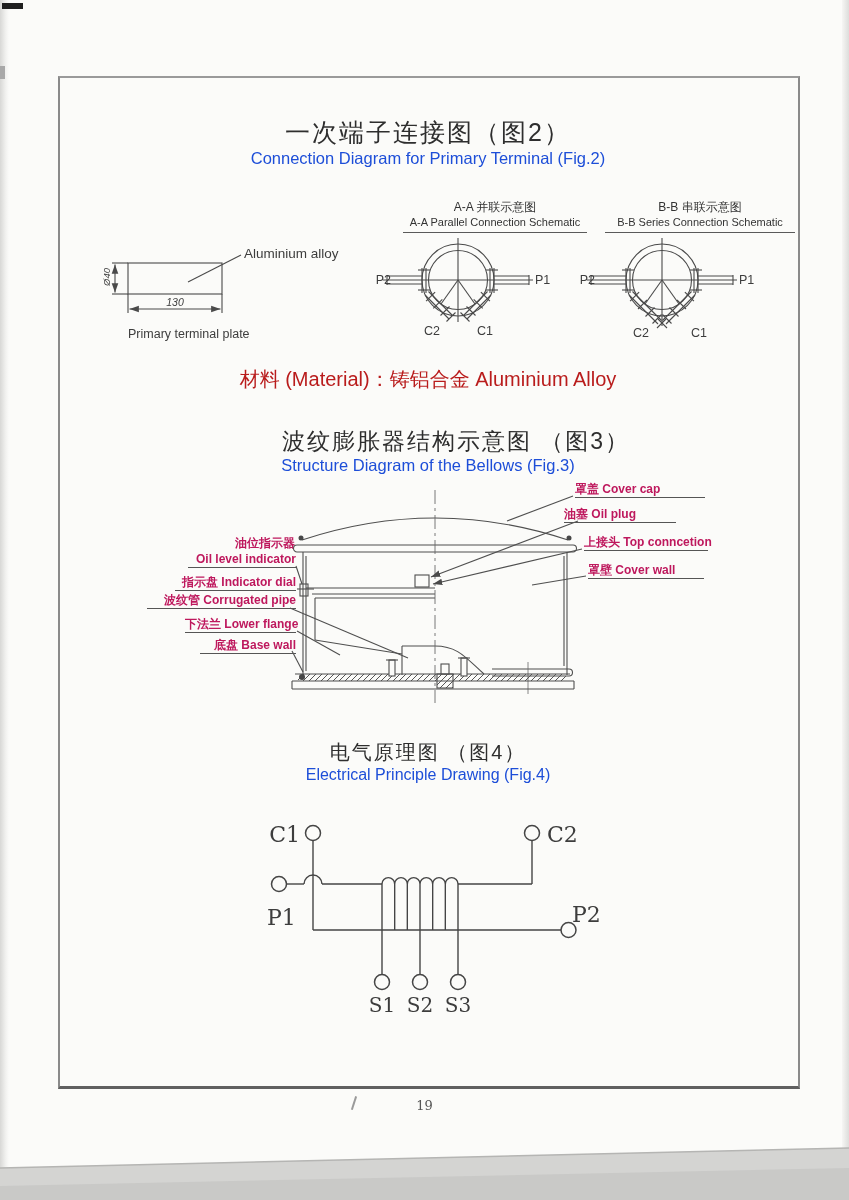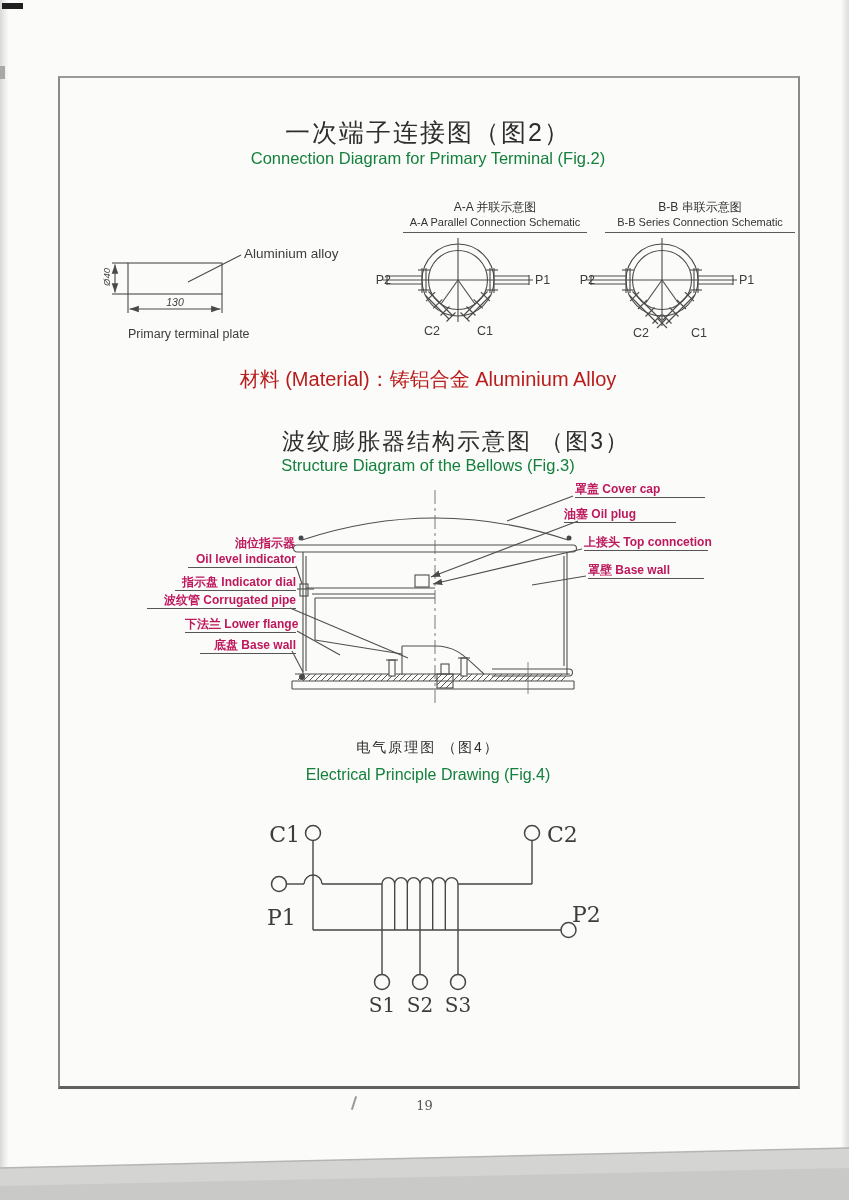--- a/index.html
+++ b/index.html
@@ -3,26 +3,26 @@
 <meta charset="utf-8">
 <style>
   html,body{margin:0;padding:0;background:#e9e9e7;}
   #paper{position:relative;width:849px;height:1200px;background:#fbfbf9;overflow:hidden;
          font-family:"Liberation Sans","DejaVu Sans",sans-serif;color:#333;}
   .abs{position:absolute;}
   svg.abs{overflow:visible;}
   #border-frame{left:58px;top:76px;width:738px;height:1008px;
       border:2px solid #8a8a8a;border-top-color:#9a9a9a;border-bottom:3px solid #606060;}
   .t-zh{width:740px;left:58px;text-align:center;color:#2e2e2e;letter-spacing:2px;}
-  .t-en{width:740px;left:58px;text-align:center;color:#15803d;}
+  .t-en{width:740px;left:58px;text-align:center;color:#1d4ed8;}
   #fig2-title-zh{top:116px;font-size:25px;}
   #fig2-title-en{top:149px;font-size:16.5px;}
   #fig3-title-zh{top:426px;font-size:23px;padding-left:28px;}
   #fig3-title-en{top:456px;font-size:16.5px;}
-  #fig4-title-zh{top:739px;font-size:14px;}
+  #fig4-title-zh{top:739px;font-size:20px;}
   #fig4-title-en{top:766px;font-size:16px;}
   #material-note{top:366px;font-size:20px;color:#b91c1c;}
   .schem{width:184px;margin-left:35px;}
   .schem-titles{border-bottom:1.5px solid #5a5a5a;padding-bottom:4px;text-align:center;color:#333;}
   .schem-zh{font-size:12px;}
   .schem-en{font-size:11px;}
   #aa-block{left:368px;top:199px;}
   #bb-block{left:570px;top:199px;width:190px;}
   .f3lbl{font-size:12px;color:#be185d;white-space:nowrap;line-height:14px;font-weight:bold;}
   .f3u{border-bottom:1px solid #555;padding-bottom:1px;}
@@ -244,21 +244,21 @@
       <line x1="157" y1="111" x2="174" y2="111"></line>
       <line x1="150" y1="130" x2="268" y2="180"></line>
       <line x1="157" y1="153" x2="200" y2="177"></line>
       <line x1="152" y1="173" x2="163" y2="194"></line>
     </g>
   </svg>
 
   <div class="abs f3lbl f3r f3u" style="left:575px;top:482px;width:130px">罩盖 Cover cap</div>
   <div class="abs f3lbl f3r f3u" style="left:564px;top:507px;width:112px">油塞 Oil plug</div>
   <div class="abs f3lbl f3r f3u" style="left:584px;top:535px;width:124px">上接头 Top conncetion</div>
-  <div class="abs f3lbl f3r f3u" style="left:588px;top:563px;width:116px">罩壁 Base wall</div>
+  <div class="abs f3lbl f3r f3u" style="left:588px;top:563px;width:116px">罩壁 Cover wall</div>
 
   <div class="abs f3lbl f3l" style="left:195px;top:536px;width:100px">油位指示器</div>
   <div class="abs f3lbl f3l f3u" style="left:188px;top:552px;width:108px">Oil level indicator</div>
   <div class="abs f3lbl f3l f3u" style="left:175px;top:575px;width:121px">指示盘  Indicator dial</div>
   <div class="abs f3lbl f3l f3u" style="left:147px;top:593px;width:149px">波纹管  Corrugated pipe</div>
   <div class="abs f3lbl f3l f3u" style="left:185px;top:617px;width:111px">下法兰 Lower flange</div>
   <div class="abs f3lbl f3l f3u" style="left:200px;top:638px;width:96px">底盘 Base wall</div>
 
   <div class="abs t-zh" id="fig4-title-zh">电气原理图 （图4）</div>
   <div class="abs t-en" id="fig4-title-en">Electrical Principle Drawing (Fig.4)</div>

